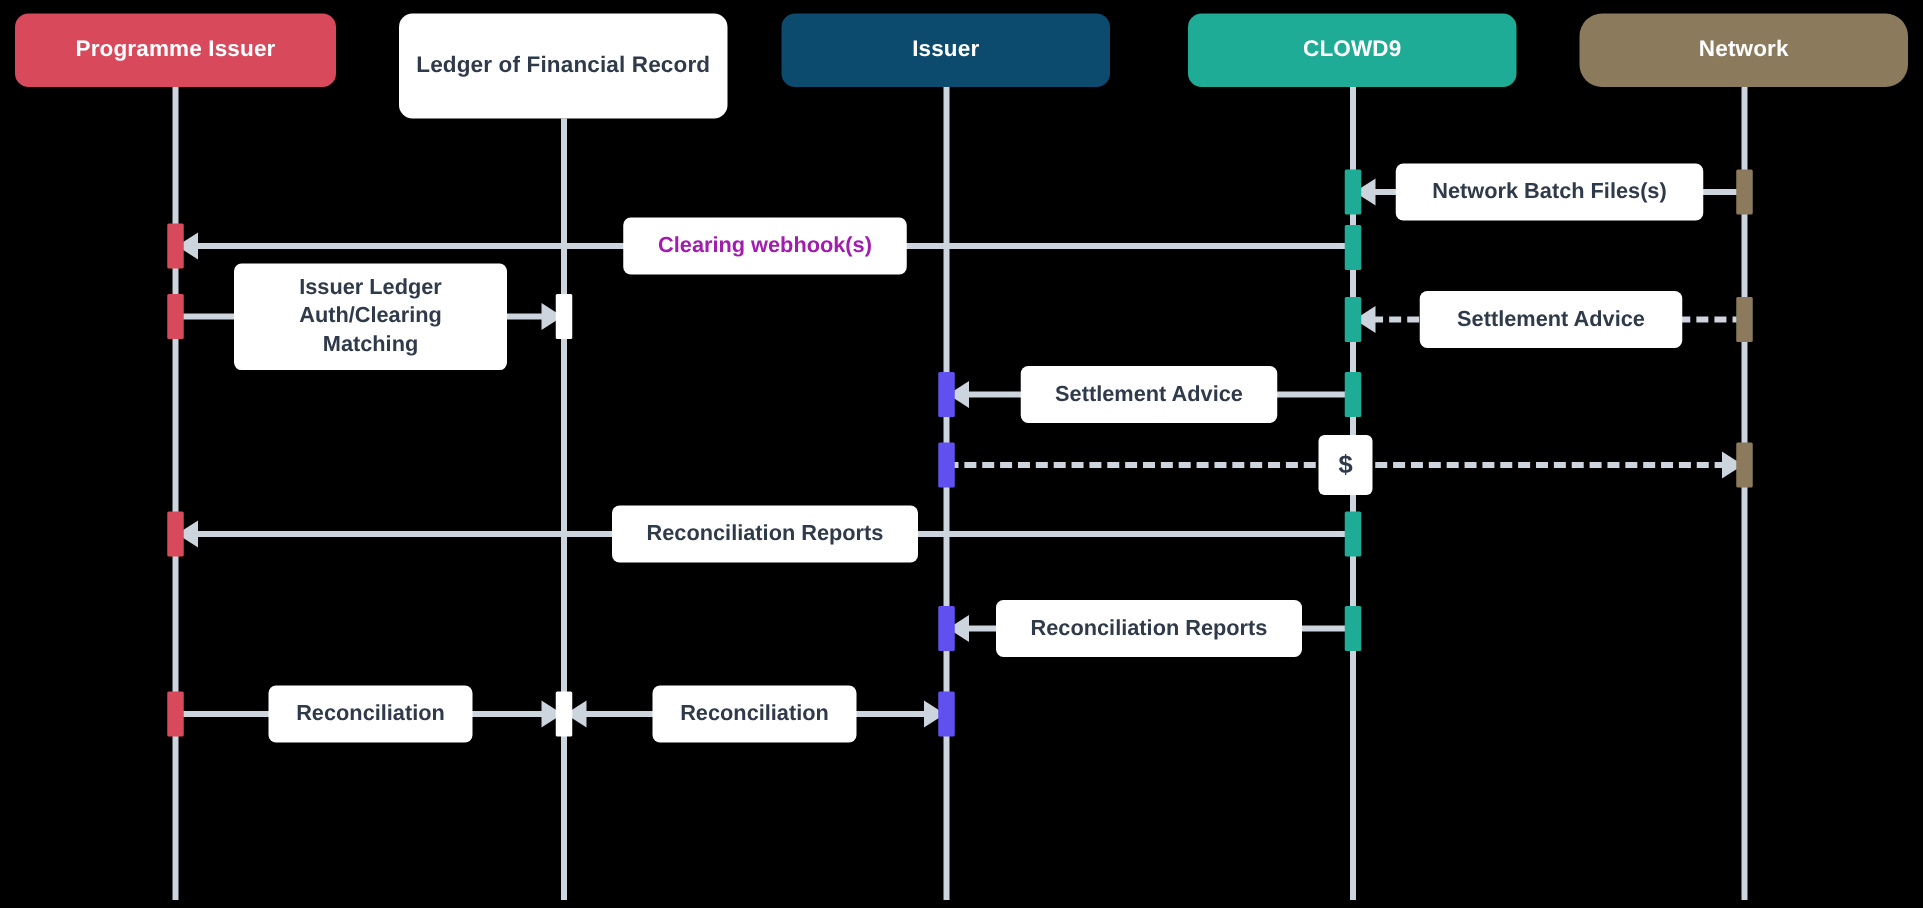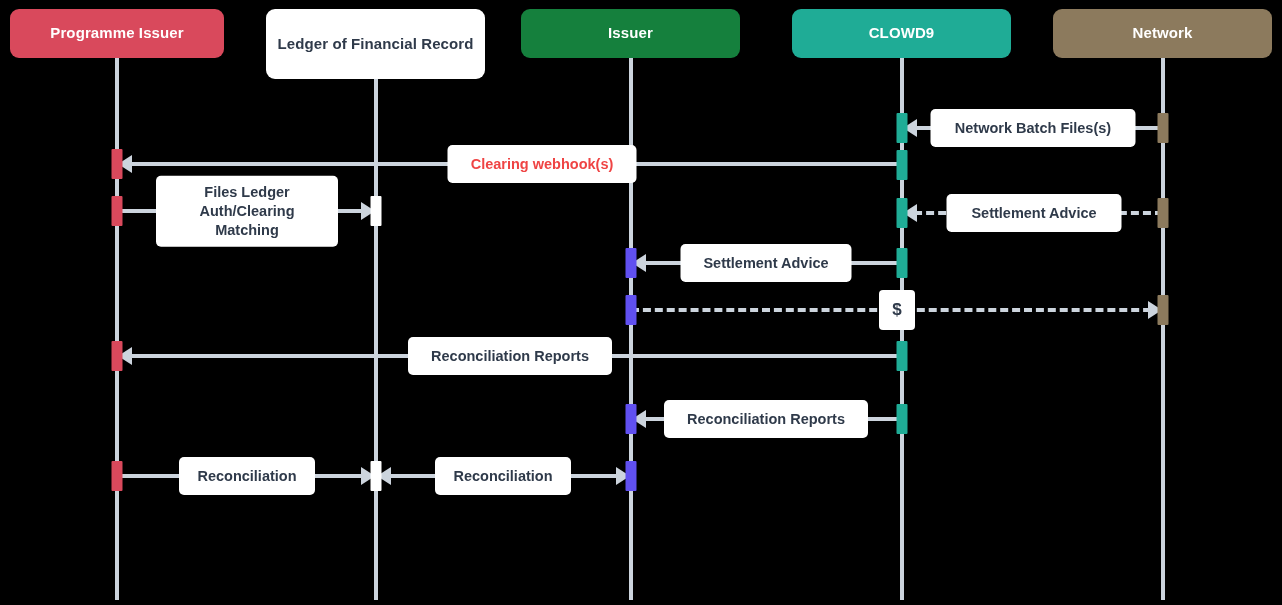--- a/index.html
+++ b/index.html
@@ -155,31 +155,31 @@
       <div class="activation" style="left: 902px; top: 198px; height: 30px; background: rgb(31, 172, 150);"></div>
       <div class="activation" style="left: 902px; top: 248px; height: 30px; background: rgb(31, 172, 150);"></div>
       <div class="activation" style="left: 902px; top: 341px; height: 30px; background: rgb(31, 172, 150);"></div>
       <div class="activation" style="left: 902px; top: 404px; height: 30px; background: rgb(31, 172, 150);"></div>
       <div class="activation" style="left: 1163px; top: 113px; height: 30px; background: rgb(140, 122, 93);"></div>
       <div class="activation" style="left: 1163px; top: 198px; height: 30px; background: rgb(140, 122, 93);"></div>
       <div class="activation" style="left: 1163px; top: 295px; height: 30px; background: rgb(140, 122, 93);"></div>
     </div>
   <div id="labels-layer">
       <div class="msg-label" style="left: 1033px; top: 128px; width: 205px; min-height: 38px; background: rgb(255, 255, 255); color: rgb(47, 58, 74);">Network Batch Files(s)</div>
-      <div class="msg-label" style="left: 510px; top: 164px; width: 189px; min-height: 38px; background: rgb(255, 255, 255); color: #ef4444; margin-left: 32px;">Clearing webhook(s)</div>
-      <div class="msg-label" style="left: 247px; top: 211px; width: 182px; min-height: 56px; background: rgb(255, 255, 255); color: rgb(47, 58, 74);">Files Ledger
+      <div class="msg-label" style="left: 510px; top: 164px; width: 189px; min-height: 38px; background: rgb(255, 255, 255); color: #a21caf;">Clearing webhook(s)</div>
+      <div class="msg-label" style="left: 247px; top: 211px; width: 182px; min-height: 56px; background: rgb(255, 255, 255); color: rgb(47, 58, 74);">Issuer Ledger
 Auth/Clearing Matching</div>
       <div class="msg-label" style="left: 1034px; top: 213px; width: 175px; min-height: 38px; background: rgb(255, 255, 255); color: rgb(47, 58, 74);">Settlement Advice</div>
       <div class="msg-label" style="left: 766px; top: 263px; width: 171px; min-height: 38px; background: rgb(255, 255, 255); color: rgb(47, 58, 74);">Settlement Advice</div>
       <div class="msg-label money" style="left: 897px; top: 310px; width: 36px; min-height: 40px; background: rgb(255, 255, 255); color: rgb(47, 58, 74);">$</div>
       <div class="msg-label" style="left: 510px; top: 356px; width: 204px; min-height: 38px; background: rgb(255, 255, 255); color: rgb(47, 58, 74);">Reconciliation Reports</div>
       <div class="msg-label" style="left: 766px; top: 419px; width: 204px; min-height: 38px; background: rgb(255, 255, 255); color: rgb(47, 58, 74);">Reconciliation Reports</div>
       <div class="msg-label" style="left: 247px; top: 476px; width: 136px; min-height: 38px; background: rgb(255, 255, 255); color: rgb(47, 58, 74);">Reconciliation</div>
       <div class="msg-label" style="left: 503px; top: 476px; width: 136px; min-height: 38px; background: rgb(255, 255, 255); color: rgb(47, 58, 74);">Reconciliation</div>
     </div>
   <div id="actors-layer">
       <div class="actor-box" style="left: 10px; top: 9px; width: 214px; height: 49px; background: rgb(217, 73, 92); color: rgb(255, 255, 255);">Programme Issuer</div>
       <div class="actor-box" style="left: 266px; top: 9px; width: 219px; height: 70px; background: rgb(255, 255, 255); color: rgb(47, 58, 74); text-align: center;">Ledger of Financial Record</div>
-      <div class="actor-box" style="left: 521px; top: 9px; width: 219px; height: 49px; background: #15803d; color: rgb(255, 255, 255);">Issuer</div>
+      <div class="actor-box" style="left: 521px; top: 9px; width: 219px; height: 49px; background: #0c4a6e; color: rgb(255, 255, 255);">Issuer</div>
       <div class="actor-box" style="left: 792px; top: 9px; width: 219px; height: 49px; background: rgb(31, 172, 150); color: rgb(255, 255, 255);">CLOWD9</div>
-      <div class="actor-box" style="left: 1053px; top: 9px; width: 219px; height: 49px; background: rgb(140, 122, 93); color: rgb(255, 255, 255);">Network</div>
+      <div class="actor-box" style="left: 1053px; top: 9px; width: 219px; height: 49px; background: rgb(140, 122, 93); color: rgb(255, 255, 255); border-radius: 15px;">Network</div>
     </div>
 </div>
 
 </body></html>

